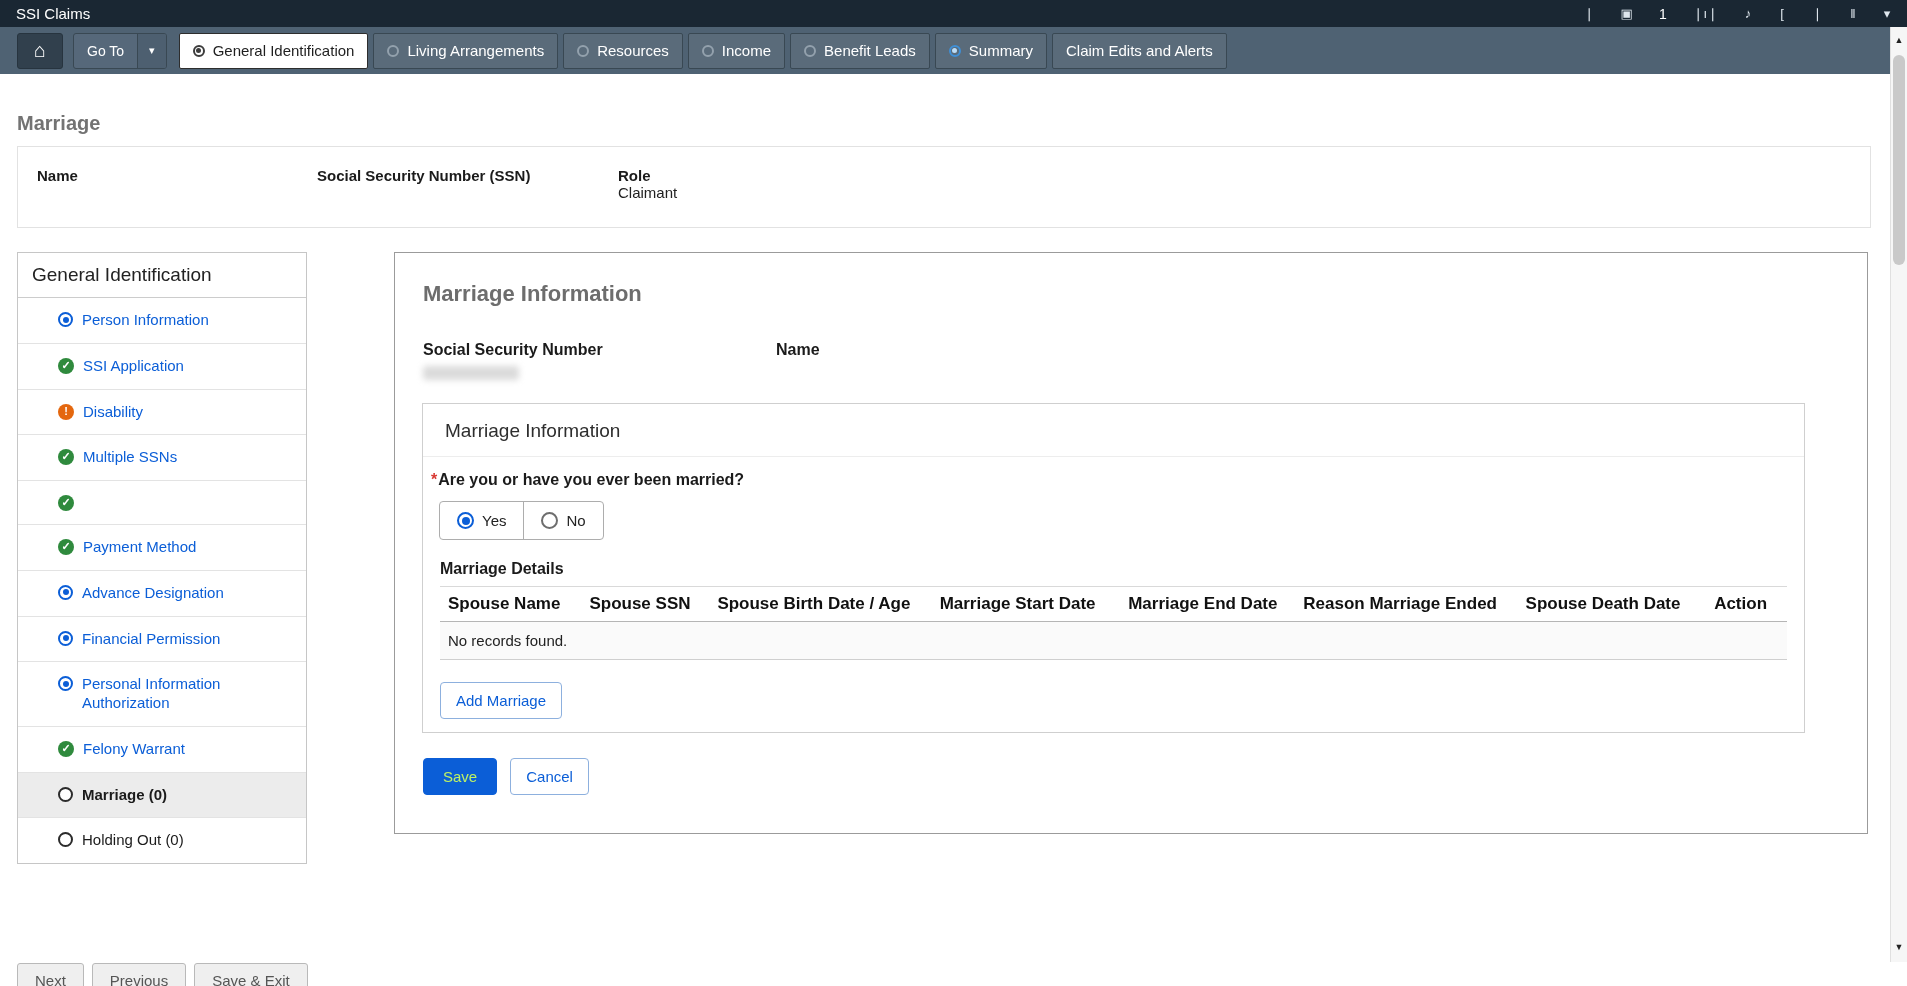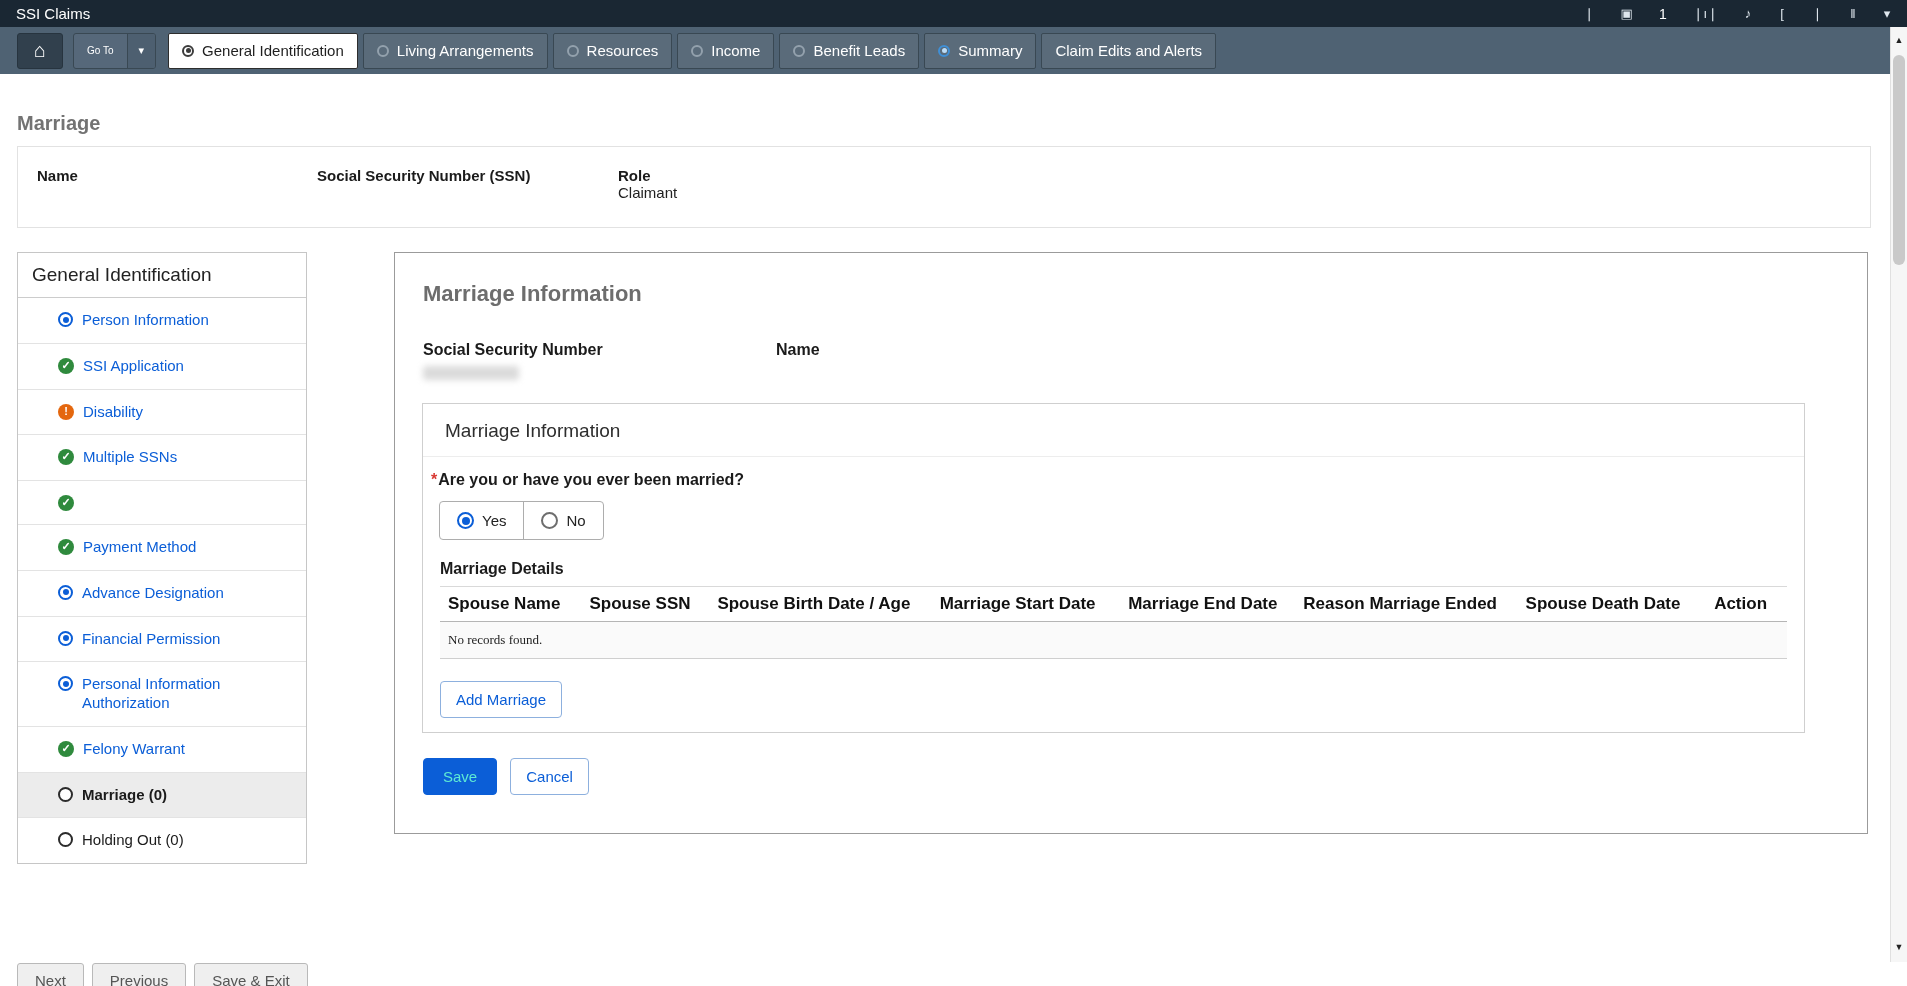--- a/index.html
+++ b/index.html
@@ -18,21 +18,21 @@
   .tb-icon { display:inline-block; min-width:8px; text-align:center; }
   .page-indicator { font-size:14px; color:#fff; }
 
   
   .navbar { position:absolute; top:27px; left:0; right:17px; height:47px; background:#4f6273;
             display:flex; align-items:center; padding-left:17px; gap:6px; }
   .home-btn { width:46px; height:36px; background:#31404d; border:1px solid #27343f; border-radius:3px;
               color:#fff; font-size:20px; display:flex; align-items:center; justify-content:center; }
   .goto-btn { height:36px; background:#56687a; border:1px solid #394853; border-radius:3px; color:#fff;
               display:flex; align-items:stretch; margin-left:4px; cursor:pointer; overflow:hidden; }
-  .goto-label { padding:0 13px; font-size:10px; display:flex; align-items:center; }
+  .goto-label { padding:0 13px; font-size:14px; display:flex; align-items:center; }
   .goto-caret { padding:0 11px; border-left:1px solid #394853; font-size:11px; display:flex; align-items:center; background:#4d5f70; }
   .tabs { display:flex; gap:5px; margin-left:6px; height:36px; }
   .tab { display:flex; align-items:center; gap:8px; padding:0 13px; background:#5a6b7a; border:1px solid #394853;
          border-radius:2px; color:#fff; font-size:15px; white-space:nowrap; }
   .tab.active { background:#fff; color:#1f1f1f; border-color:#2d2d2d; }
   .tab-ic { width:12px; height:12px; border-radius:50%; border:2px solid #93a1ad; flex:none;
             display:inline-flex; align-items:center; justify-content:center; }
   .tab.active .tab-ic { border-color:#3c3c3c; }
   .tab.active .tab-ic::after { content:""; width:5px; height:5px; border-radius:50%; background:#3c3c3c; }
   .tab.inprogress .tab-ic { border-color:#3f8fd6; }
@@ -83,24 +83,24 @@
   .radio.on::after { content:""; width:8px; height:8px; border-radius:50%; background:#0b5ed7; }
 
   .details-heading { margin:20px 0 8px 17px; font-size:16px; font-weight:bold; color:#1b1b1b; }
   .details-table { width:calc(100% - 34px); margin-left:17px; border-collapse:collapse; table-layout:fixed; }
   .details-table th { text-align:left; font-size:17px; color:#111; padding:7px 8px;
                       border-top:1px solid #d9d9d9; border-bottom:1px solid #b5b5b5; }
   .details-table th:nth-child(1){width:10.5%} .details-table th:nth-child(2){width:9.5%}
   .details-table th:nth-child(3){width:16.5%} .details-table th:nth-child(4){width:14%}
   .details-table th:nth-child(5){width:13%}  .details-table th:nth-child(6){width:16.5%}
   .details-table th:nth-child(7){width:14%}  .details-table th:nth-child(8){width:6%}
-  .details-table td { font-size:13px; color:#222; padding:10px 8px; background:#fafafa; border-bottom:1px solid #cfcfcf;font-family:Liberation Serif, serif; }
+  .details-table td { font-size:15px; color:#222; padding:10px 8px; background:#fafafa; border-bottom:1px solid #cfcfcf; }
 
   .btn-outline { background:#fff; color:#0b5ed7; border:1px solid #8db0de; border-radius:4px; font-size:15px; padding:9px 15px; }
-  .btn-primary { background:#0b5ed7; color:#5eead4; border:1px solid #0b5ed7; border-radius:4px; font-size:15px; padding:9px 19px; }
+  .btn-primary { background:#0b5ed7; color:#bef264; border:1px solid #0b5ed7; border-radius:4px; font-size:15px; padding:9px 19px; }
   .add-btn { margin:22px 0 0 17px; }
   .actions { position:absolute; top:505px; left:28px; display:flex; gap:13px; }
 
   
   .footer-buttons { position:absolute; top:963px; left:17px; display:flex; gap:8px; }
   .footer-btn { background:#efefef; color:#555; border:1px solid #b9b9b9; border-radius:3px; font-size:15px; padding:8px 17px; }
 
   
   .scrollbar { position:absolute; top:27px; right:0; width:17px; height:935px; background:#f6f6f6; border-left:1px solid #e0e0e0; }
   .sb-arrow { position:absolute; left:0; width:100%; height:22px; display:flex; align-items:center; justify-content:center;

